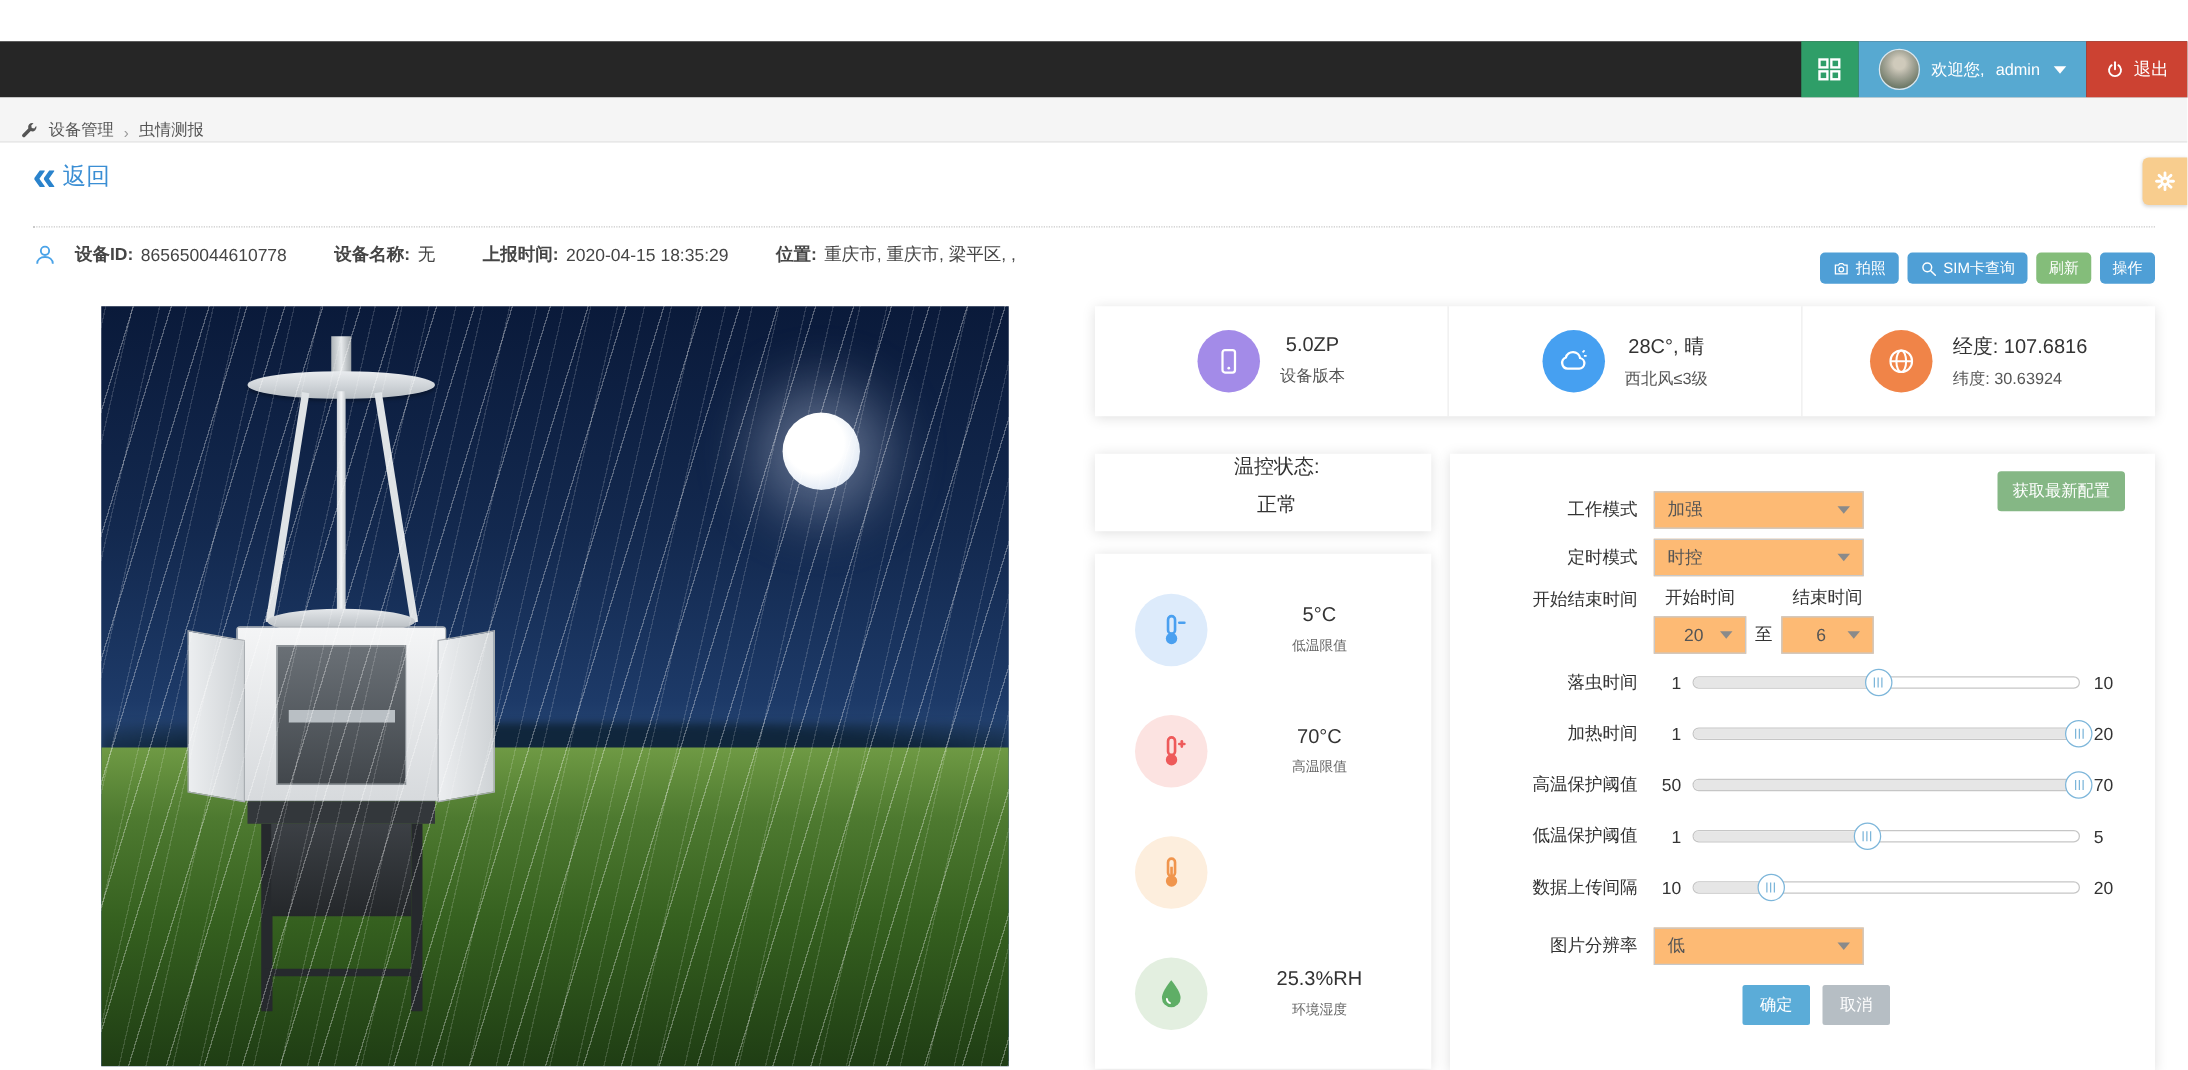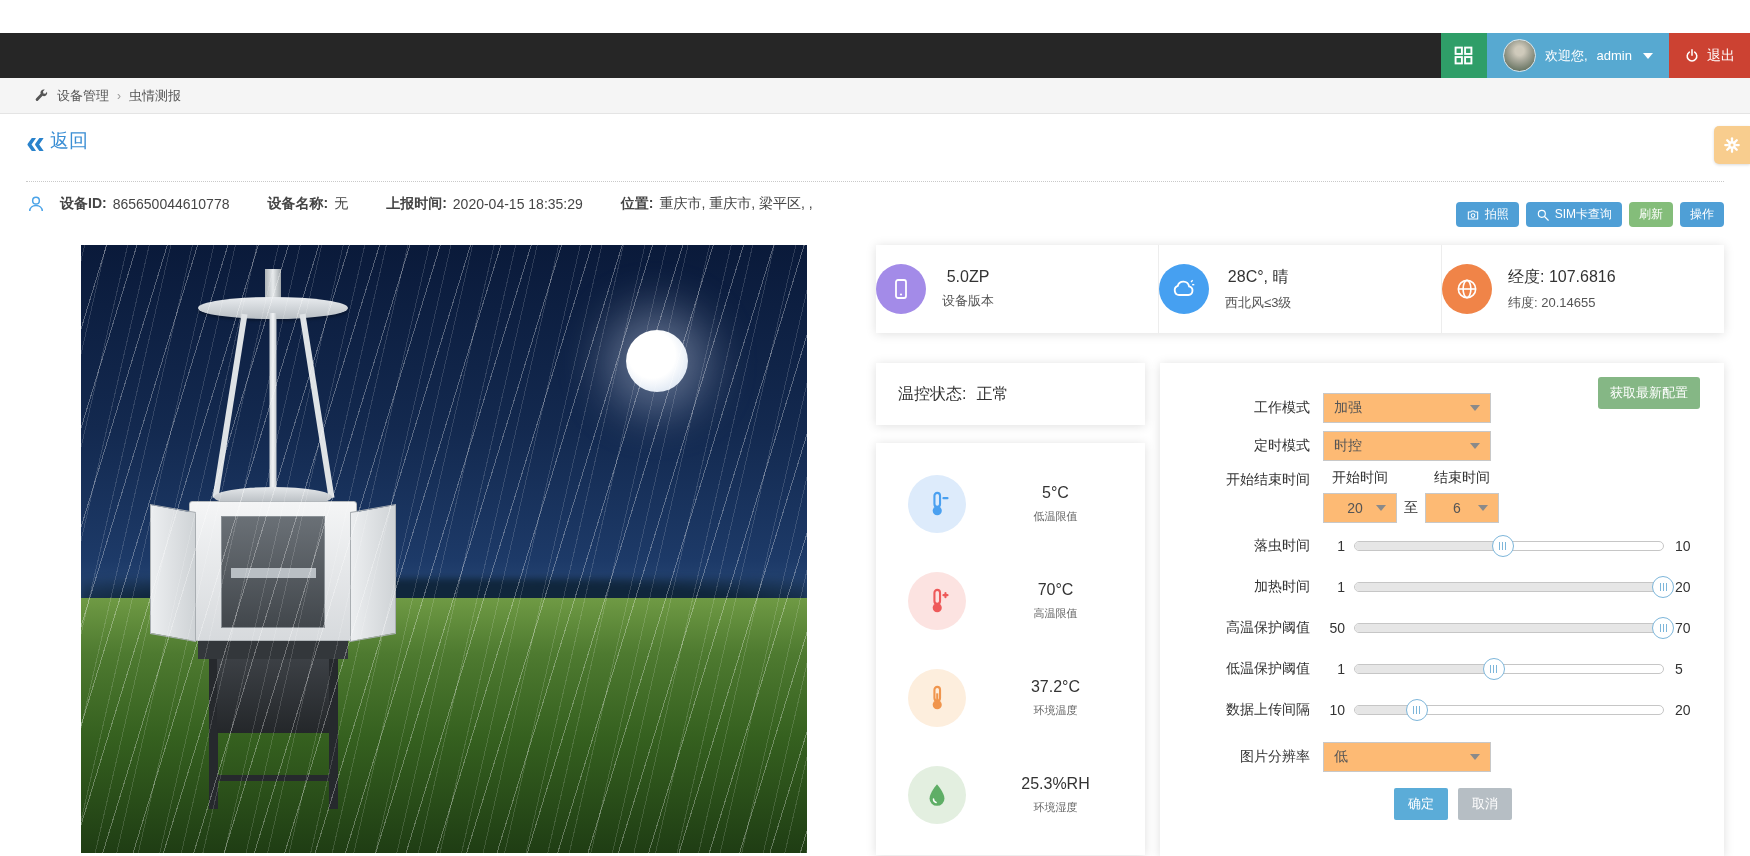--- a/index.html
+++ b/index.html
@@ -13,21 +13,21 @@
   .tb-qr { width:46px; background:#2f9e68; display:flex; align-items:center; justify-content:center; cursor:pointer; }
   .tb-user { background:#57a9d1; display:flex; align-items:center; gap:9px; padding:0 16px; cursor:pointer; }
   .avatar { width:33px; height:33px; border-radius:50%; border:1px solid #d9e6ee;
     background:radial-gradient(circle at 50% 35%, #cfcabb 0 18%, #a8a89a 40%, #6f7a68 75%, #56604f 100%); }
   .tb-user .txt { color:#fff; font-size:13px; }
   .caret-down { width:0; height:0; border-left:5px solid transparent; border-right:5px solid transparent; border-top:6px solid #fff; margin-left:2px; }
   .tb-logout { background:#cc4232; display:flex; align-items:center; gap:7px; padding:0 15px; color:#fff; font-size:14px; cursor:pointer; }
 
   
   .breadcrumb { position:absolute; top:45px; left:0; width:100%; height:36px; background:#f5f5f5;
-    border-bottom:1px solid #e4e4e4; display:flex; align-items:center; padding:0 33px; gap:8px;
+    border-bottom:1px solid #e4e4e4; display:flex; align-items:flex-end; padding:0 15px; gap:8px;
     font-size:13px; color:#555; }
   .bc-sep { color:#9a9a9a; font-size:12px; }
   .bc-link { color:#555; cursor:pointer; }
 
   
   .back-row { position:absolute; top:95px; left:26px; display:flex; align-items:center; gap:8px; cursor:pointer; }
   .back-icon { color:#2a83cc; font-size:34px; font-weight:bold; line-height:24px; letter-spacing:-3px; }
   .back-label { color:#3a8ed4; font-size:19px; }
   .gear-tab { position:absolute; top:93px; right:0; width:36px; height:38px; background:#f8cd8e;
     border-radius:5px 0 0 5px; display:flex; align-items:center; justify-content:center; cursor:pointer;
@@ -90,33 +90,33 @@
     background:linear-gradient(180deg,#3c4045,#24272a); }
   .d-fl,.d-fr { position:absolute; top:390px; width:9px; height:150px; background:#26292d; }
   .d-fl { left:14%; } .d-fr { right:14%; }
   .d-brace { position:absolute; left:16%; right:16%; top:506px; height:6px; background:#26292d; }
 
   
   .card { position:absolute; background:#fff; box-shadow:0 1px 10px rgba(0,0,0,.13); }
 
   
   .cards-row { left:876px; top:212px; width:848px; height:88px; display:flex; }
-  .icard { flex:1; display:flex; align-items:center; gap:16px; }
+  .icard { flex:1; display:flex; align-items:center; justify-content:center; gap:16px; }
   .icard + .icard { border-left:1px solid #ededed; }
   .icircle { width:50px; height:50px; border-radius:50%; display:flex; align-items:center; justify-content:center; flex:none; }
   .icircle.purple { background:#a38be8; }
   .icircle.blue   { background:#46a0f1; }
   .icircle.orange { background:#f08448; }
   .icard .l1 { font-size:16px; color:#333; }
   .icard .l2 { font-size:13px; color:#555; margin-top:6px; }
   .icard.center .lines { text-align:center; }
 
   
   .temp-status { left:876px; top:330px; width:269px; height:62px; display:flex; align-items:center;
-    padding-left:22px; font-size:16px; color:#333; gap:10px; }
+    padding-left:22px; font-size:16px; color:#333; gap:10px;flex-direction:column; }
 
   
   .sensors { left:876px; top:410px; width:269px; height:412px; display:flex; flex-direction:column;
     justify-content:space-around; padding:12px 0; }
   .srow { display:flex; align-items:center; }
   .scircle { width:58px; height:58px; border-radius:50%; margin-left:32px; flex:none;
     display:flex; align-items:center; justify-content:center; }
   .stext { flex:1; text-align:center; }
   .sval { font-size:16px; color:#333; }
   .slabel { font-size:11px; color:#666; margin-top:7px; }
@@ -351,21 +351,21 @@
         <svg width="26" height="26" viewBox="0 0 24 24">
             <g fill="none" stroke="#fff" stroke-width="1.5">
               <circle cx="12" cy="12" r="8"></circle>
               <ellipse cx="12" cy="12" rx="3.6" ry="8"></ellipse>
               <line x1="4" y1="12" x2="20" y2="12"></line>
             </g>
           </svg>
       </span>
       <span class="lines">
           <div class="l1">经度: 107.6816</div>
-          <div class="l2 l1">纬度: 20.14655</div>
+          <div class="l2 l1">纬度: 30.63924</div>
         </span>
     </div>
   </div>
 
   <div class="card temp-status">
     <span>温控状态:</span>
     <span>正常</span>
   </div>
 
   <div class="card sensors">
@@ -399,24 +399,20 @@
         </span>
     </div>
     <div class="srow">
       <span class="scircle b-envtemp c-envtemp">
         <svg width="28" height="28" viewBox="0 0 24 24">
             <rect x="9.8" y="2.5" width="4.8" height="12" rx="2.4" fill="none" stroke="currentColor" stroke-width="1.8"></rect>
             <circle cx="12.2" cy="17.8" r="3.9" fill="currentColor"></circle>
             <line x1="12.2" y1="8" x2="12.2" y2="14" stroke="currentColor" stroke-width="1.8"></line>
           </svg>
       </span>
-      <span class="stext">
-          <div class="sval">37.2°C</div>
-          <div class="slabel">环境温度</div>
-        </span>
     </div>
     <div class="srow">
       <span class="scircle b-humid c-humid">
         <svg width="28" height="28" viewBox="0 0 24 24">
             <path d="M12 2.8C12 2.8 5.6 10.3 5.6 14.9a6.4 6.4 0 0 0 12.8 0C18.4 10.3 12 2.8 12 2.8z" fill="currentColor"></path>
             <path d="M9 15.5a3 3 0 0 0 2.2 2.9" fill="none" stroke="#fff" stroke-width="1.3" stroke-linecap="round"></path>
           </svg>
       </span>
       <span class="stext">
           <div class="sval">25.3%RH</div>

